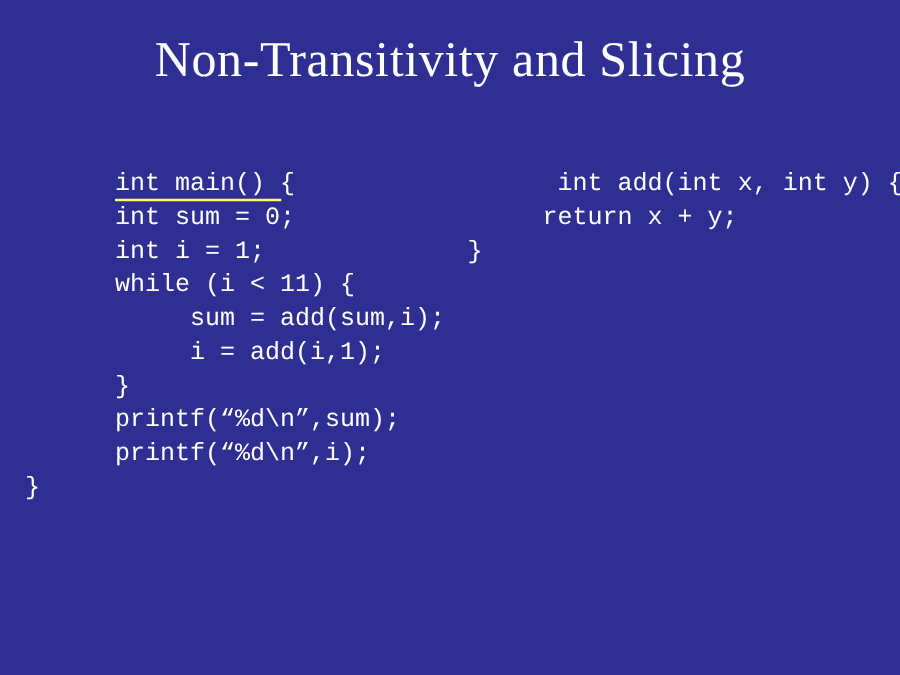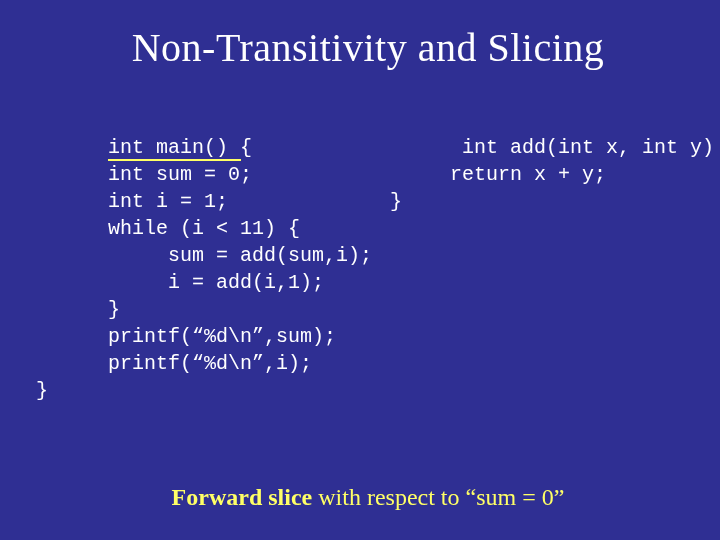--- a/index.html
+++ b/index.html
@@ -6,21 +6,21 @@
   html, body { width: 720px; height: 540px; }
   body {
     background: #2f2f93;
     font-family: "Times New Roman", Times, serif;
     color: #ffffff;
     overflow: hidden;
   }
   .slide {
     width: 720px;
     height: 540px;
-    padding: 18px 28px 0 44px;
+    padding: 18px 28px 0 28px;
     position: relative;
   }
   .title {
     text-align: center;
     font-size: 40px;
     color: #ffffff;
     font-weight: normal;
     margin-top: 6px;
     margin-bottom: 36px;
     letter-spacing: 0.5px;
@@ -73,16 +73,13 @@
 }</span>
       <div class="underline-sum" style="left:72px; top:52px; width:133px;"></div>
     </div>
     <div class="col-right">
       <span>int add(int x, int y) {
      return x + y;
 }</span>
     </div>
   </div>
 
-  <div class="footer">
-    <span class="bold">Forward slice</span><span> with respect to “sum = 0”</span>
-  </div>
 </div>
 
 </body></html>

